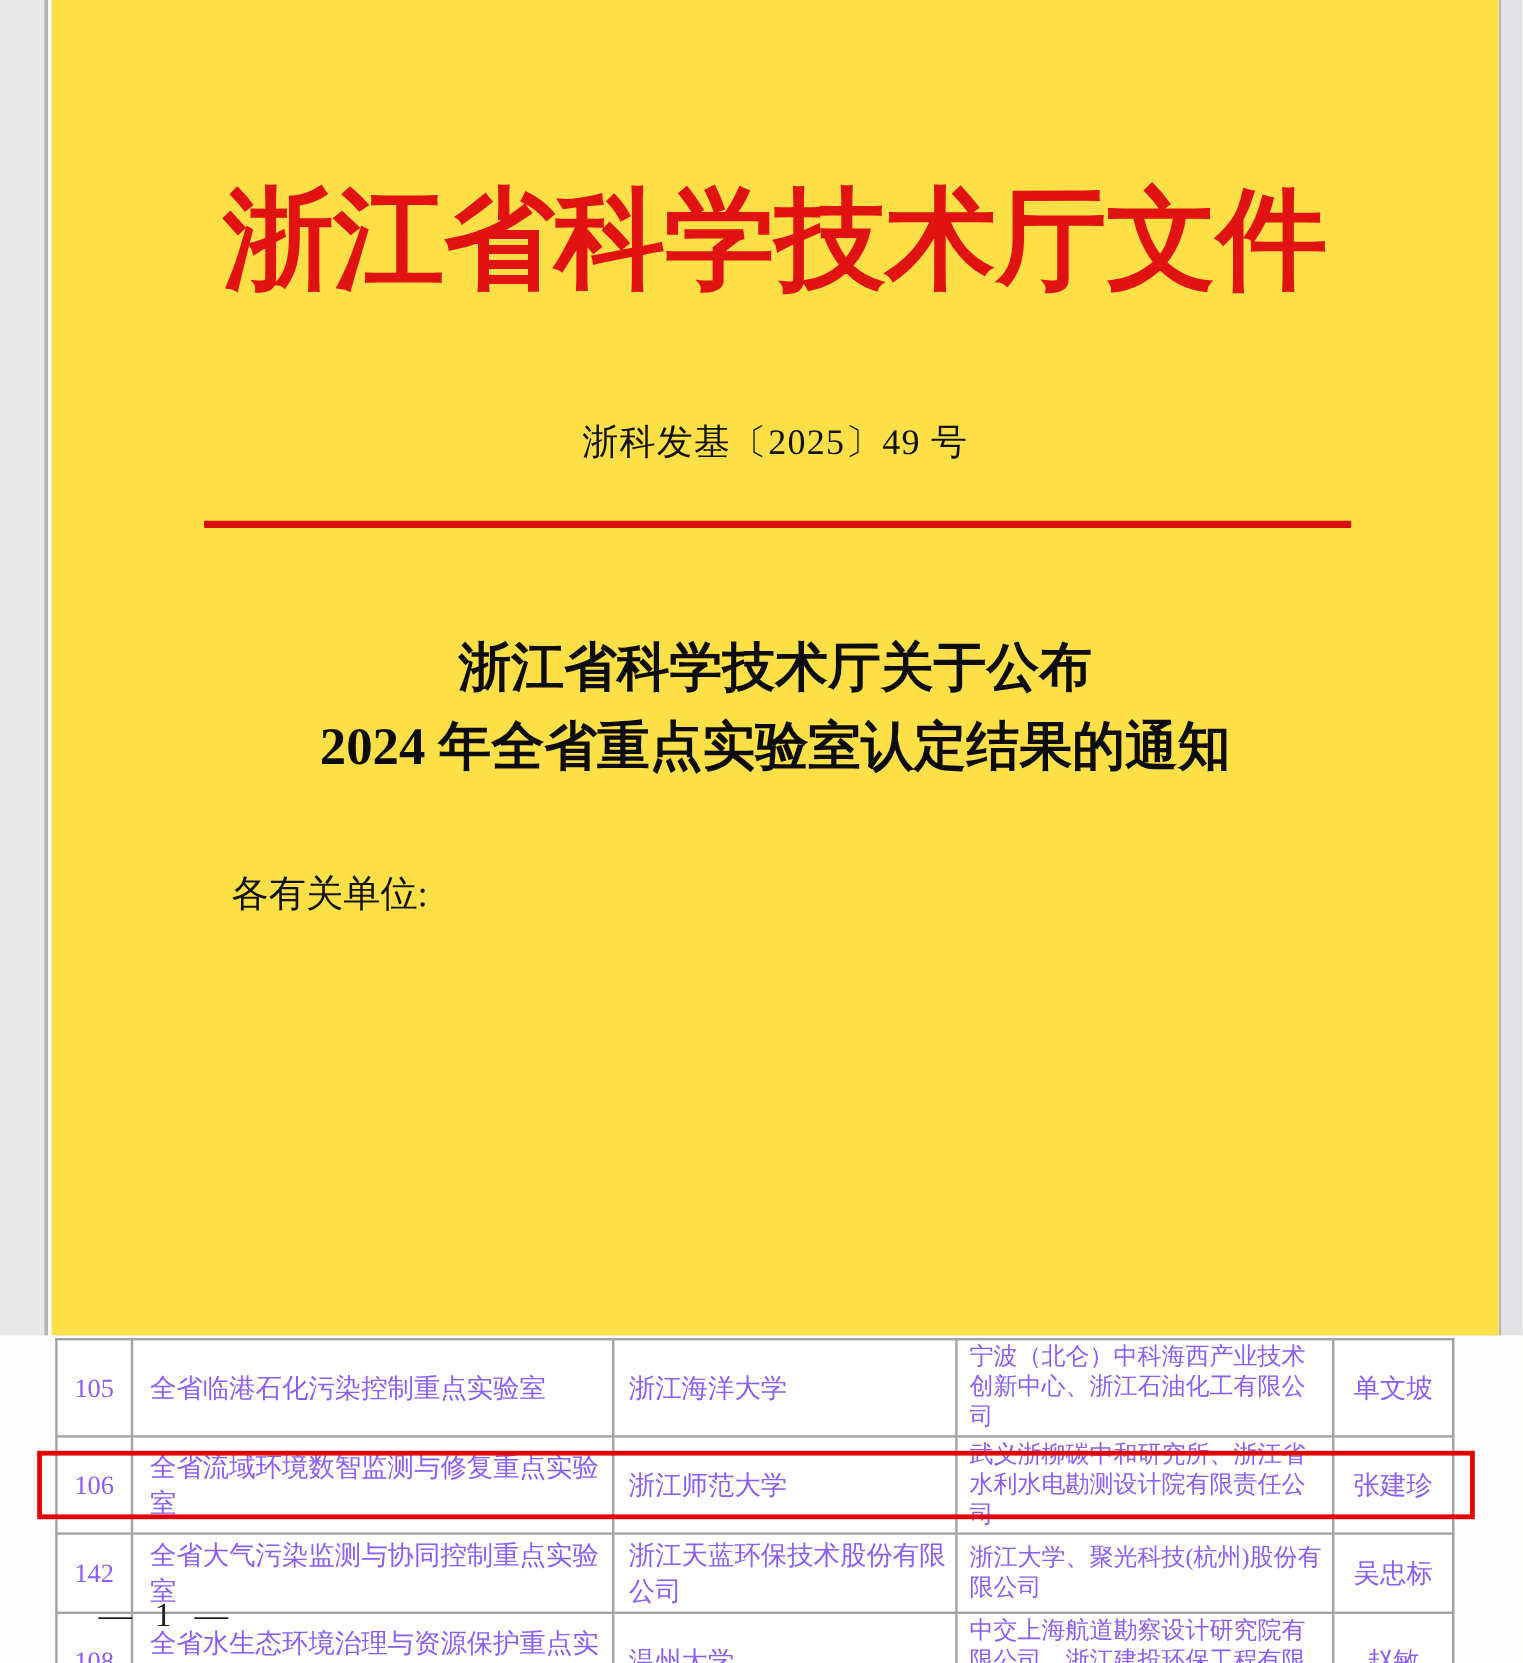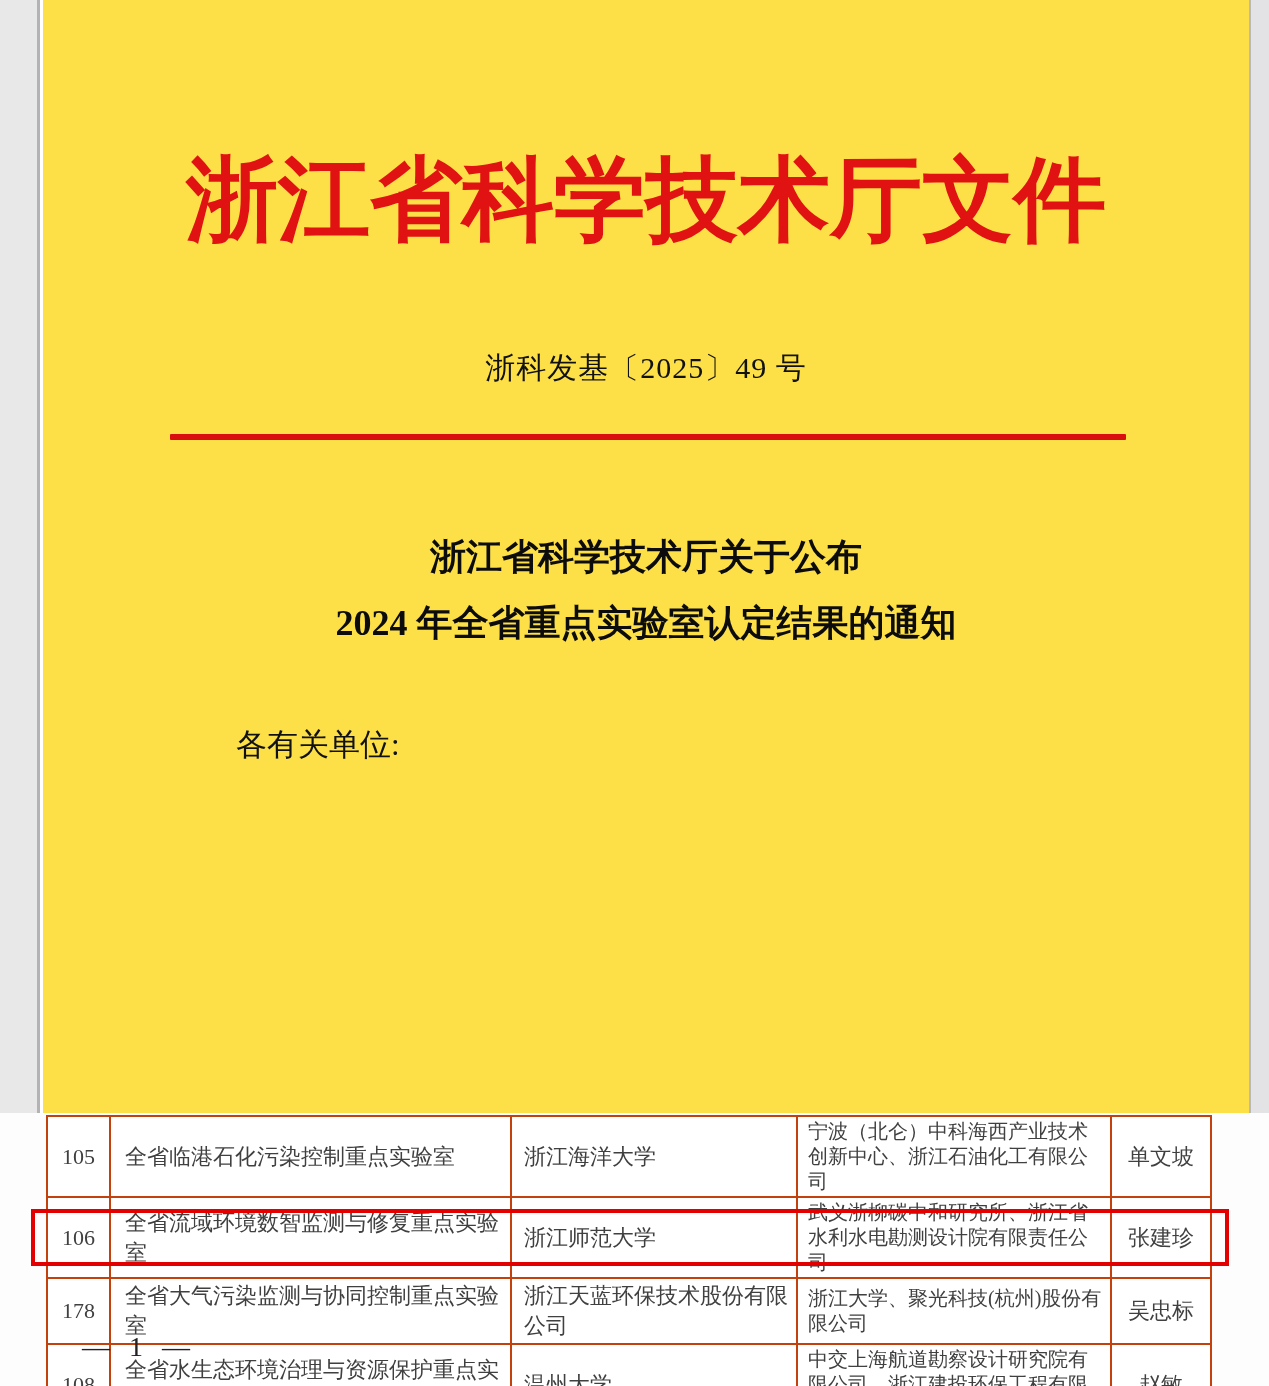--- a/index.html
+++ b/index.html
@@ -35,43 +35,43 @@
   .doc-number {
     position: absolute; left: 0; top: 348px; width: 1206px;
     text-align: center; font-size: 30px; color: #111; letter-spacing: 1px;
   }
   .red-rule {
     position: absolute; left: 127px; top: 434px; width: 956px; height: 6px;
     background: #d90e0e; border-radius: 1px;
   }
   .doc-subtitle {
     position: absolute; left: 0; top: 524px; width: 1206px;
-    text-align: center; font-weight: 700; font-size: 36px; line-height: 66px; color: #0c0c0c;
+    text-align: center; font-weight: 700; font-size: 44px; line-height: 66px; color: #0c0c0c;
   }
   .doc-body {
     position: absolute; left: 150px; top: 716px; width: 917px;
     font-size: 31px; line-height: 57px; color: #111;
-    text-align: justify; text-justify: inter-ideograph; margin-left: 43px;
+    text-align: justify; text-justify: inter-ideograph;
   }
   .doc-body .salutation { text-align: left; }
   .doc-body .para { text-indent: 2em; }
 
   
   .table-section {
     position: absolute; left: 0; top: 1113px; width: 1269px; height: 273px;
     background: #fdfdfd;
   }
   table.lab-table {
     position: absolute; left: 46px; top: 2px;
     border-collapse: collapse; table-layout: fixed; width: 1162px;
     background: #ffffff;
   }
   .lab-table td {
-    border: 2px solid #c2410c;
-    font-size: 22px; color: #404040;
+    border: 2px solid #a3a3a3;
+    font-size: 22px; color: #8b5cf6;
     padding: 2px 8px; vertical-align: middle;
     overflow: hidden;
   }
   .col-num   { width: 63px;  text-align: center; }
   .col-lab   { width: 401px; text-align: left; padding-left: 14px !important; }
   .col-inst  { width: 286px; text-align: left; padding-left: 12px !important; }
   .col-part  { width: 314px; text-align: left; font-size: 20px !important; line-height: 25px; padding-left: 10px !important; }
   .col-name  { width: 100px;  text-align: center; }
   tr.r0 { height: 50px; }
   tr.r1 { height: 48px; }
@@ -127,21 +127,21 @@
           <td class="col-name">单文坡</td>
         </tr>
         <tr class="r1">
           <td class="col-num">106</td>
           <td class="col-lab">全省流域环境数智监测与修复重点实验室</td>
           <td class="col-inst">浙江师范大学</td>
           <td class="col-part">武义浙柳碳中和研究所、浙江省水利水电勘测设计院有限责任公司</td>
           <td class="col-name">张建珍</td>
         </tr>
         <tr class="r2">
-          <td class="col-num">178</td>
+          <td class="col-num">142</td>
           <td class="col-lab">全省大气污染监测与协同控制重点实验室</td>
           <td class="col-inst">浙江天蓝环保技术股份有限公司</td>
           <td class="col-part">浙江大学、聚光科技(杭州)股份有限公司</td>
           <td class="col-name">吴忠标</td>
         </tr>
         <tr class="r3">
           <td class="col-num">108</td>
           <td class="col-lab">全省水生态环境治理与资源保护重点实验室</td>
           <td class="col-inst">温州大学</td>
           <td class="col-part">中交上海航道勘察设计研究院有限公司、浙江建投环保工程有限公司</td>

